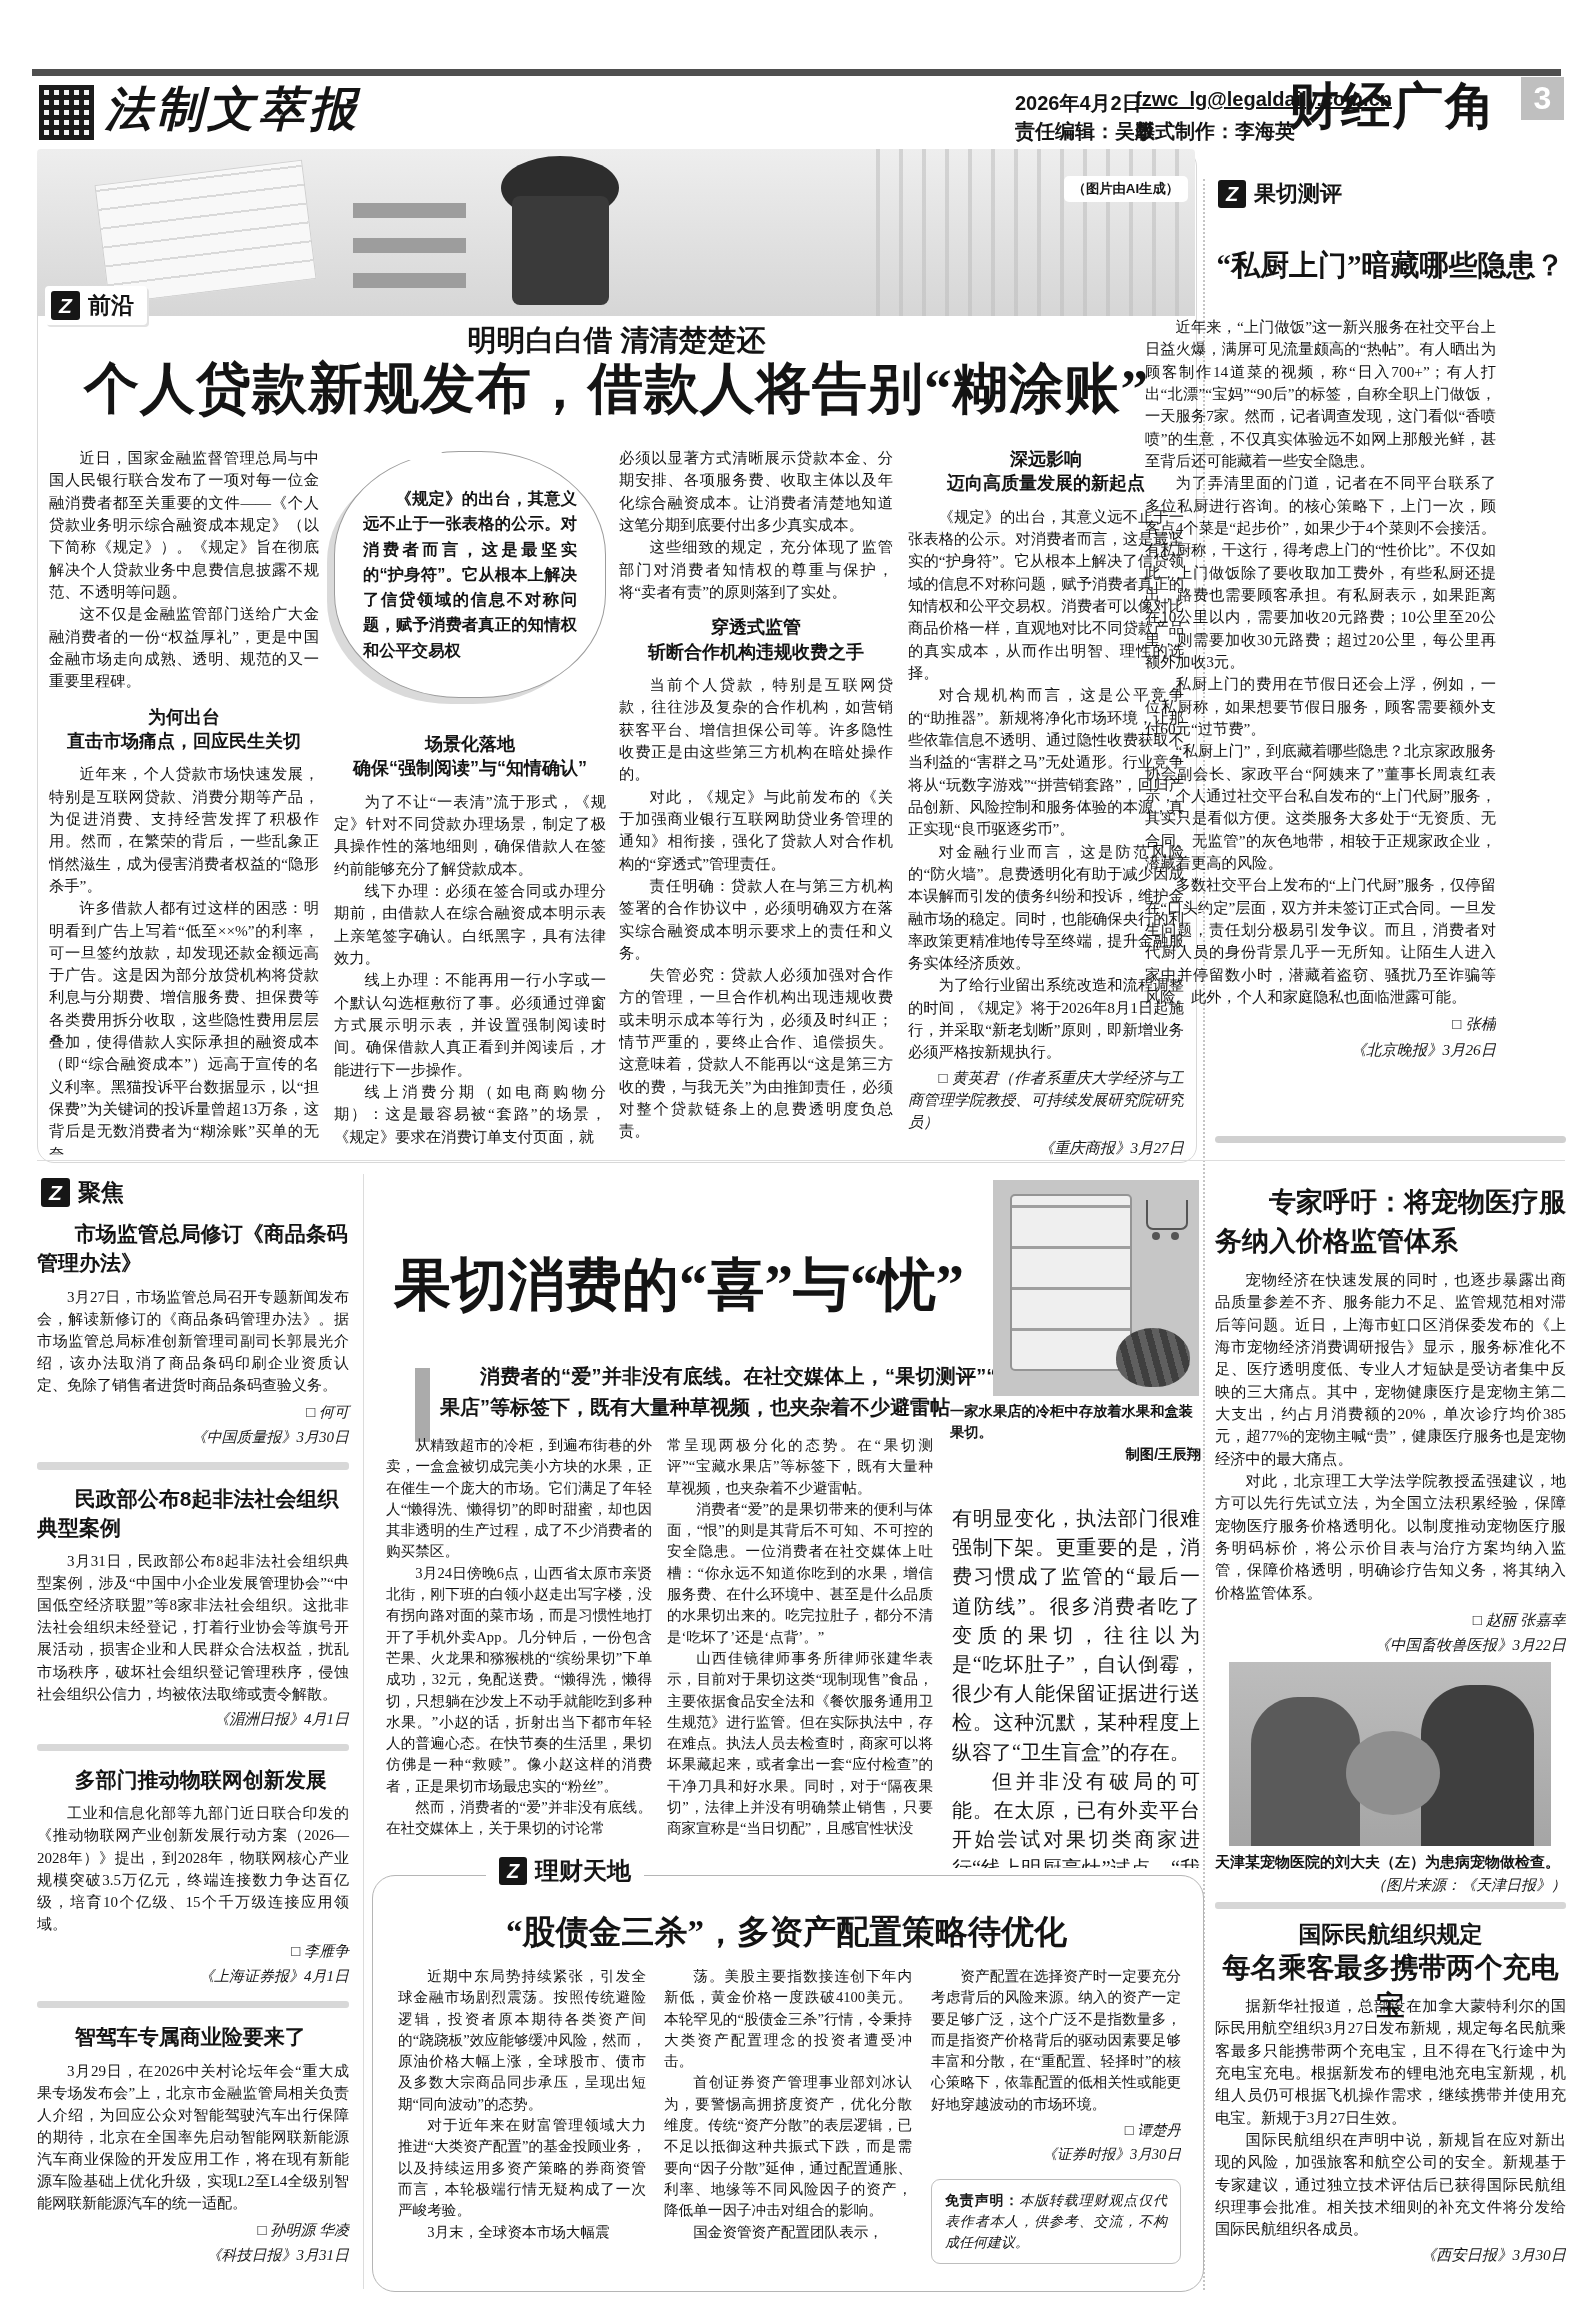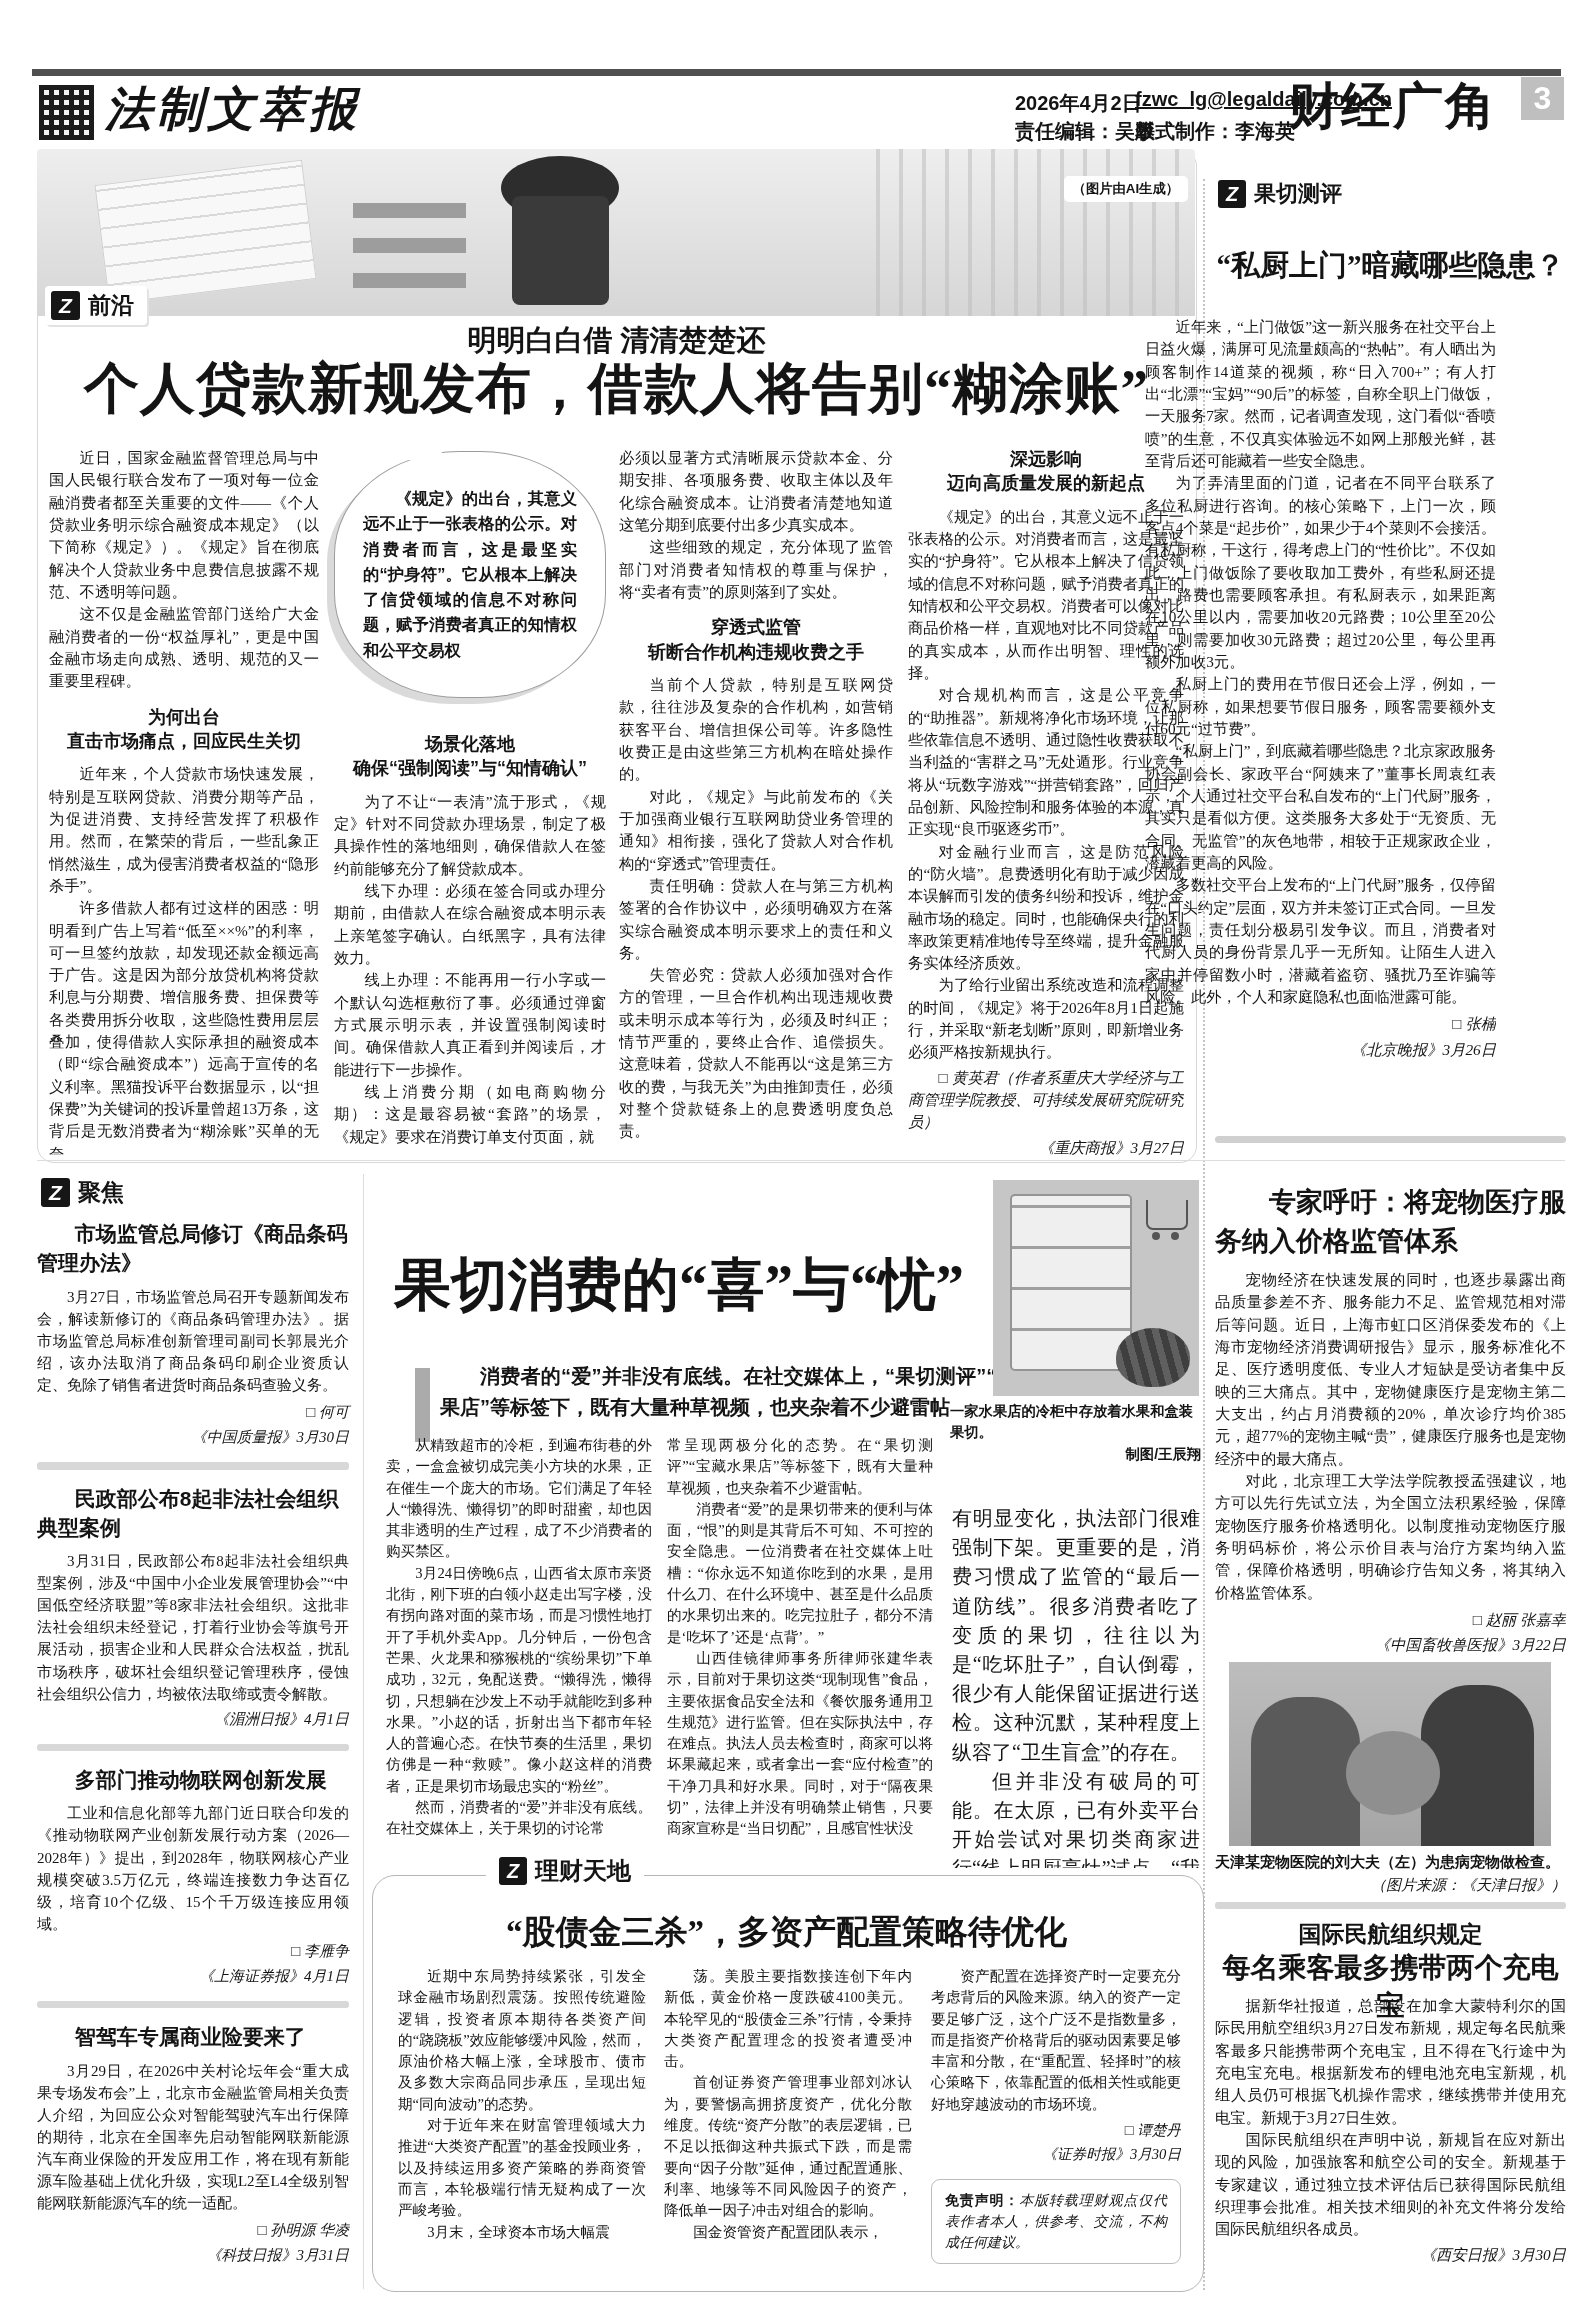--- a/index.html
+++ b/index.html
@@ -271,21 +271,21 @@
     <div class="cap2">制图/王辰翔</div>
   </div>
 
   <div class="fcol" style="left:386px;top:1435px;width:266px;height:433px;font-size:14.6px;">
     <p>从精致超市的冷柜，到遍布街巷的外卖，一盒盒被切成完美小方块的水果，正在催生一个庞大的市场。它们满足了年轻人“懒得洗、懒得切”的即时甜蜜，却也因其非透明的生产过程，成了不少消费者的购买禁区。</p>
     <p>3月24日傍晚6点，山西省太原市亲贤北街，刚下班的白领小赵走出写字楼，没有拐向路对面的菜市场，而是习惯性地打开了手机外卖App。几分钟后，一份包含芒果、火龙果和猕猴桃的“缤纷果切”下单成功，32元，免配送费。“懒得洗，懒得切，只想躺在沙发上不动手就能吃到多种水果。”小赵的话，折射出当下都市年轻人的普遍心态。在快节奏的生活里，果切仿佛是一种“救赎”。像小赵这样的消费者，正是果切市场最忠实的“粉丝”。</p>
     <p>然而，消费者的“爱”并非没有底线。在社交媒体上，关于果切的讨论常</p>
   </div>
   <div class="fcol" style="left:667px;top:1435px;width:266px;height:433px;font-size:14.6px;">
     <p class="cont">常呈现两极分化的态势。在“果切测评”“宝藏水果店”等标签下，既有大量种草视频，也夹杂着不少避雷帖。</p>
-    <p>消费者“爱”的是果切带来的便利与体面，“恨”的则是其背后不可知、不可控的安全隐患。一位消费者在社交媒体上吐槽：“你永远不知道你吃到的水果，是用什么刀、在什么环境中、甚至是什么品质的水果切出来的。吃完拉肚子，都分不清是‘吃坏了’还是‘点背’。”</p>
+    <p>消费者“爱”的是果切带来的便利与体面，“恨”的则是其背后不可知、不可控的安全隐患。一位消费者在社交媒体上吐槽：“你永远不知道你吃到的水果，增信服务费、在什么环境中、甚至是什么品质的水果切出来的。吃完拉肚子，都分不清是‘吃坏了’还是‘点背’。”</p>
     <p>山西佳镜律师事务所律师张建华表示，目前对于果切这类“现制现售”食品，主要依据食品安全法和《餐饮服务通用卫生规范》进行监管。但在实际执法中，存在难点。执法人员去检查时，商家可以将坏果藏起来，或者拿出一套“应付检查”的干净刀具和好水果。同时，对于“隔夜果切”，法律上并没有明确禁止销售，只要商家宣称是“当日切配”，且感官性状没</p>
   </div>
   <div class="fcol" style="left:952px;top:1504px;width:248px;height:364px;font-size:20px;">
     <p class="cont">有明显变化，执法部门很难强制下架。更重要的是，消费习惯成了监管的“最后一道防线”。很多消费者吃了变质的果切，往往以为是“吃坏肚子”，自认倒霉，很少有人能保留证据进行送检。这种沉默，某种程度上纵容了“卫生盲盒”的存在。</p>
     <p>但并非没有破局的可能。在太原，已有外卖平台开始尝试对果切类商家进行“线上明厨亮灶”试点。“我觉得这种模式应该推广。”消费者胡女士说，“如果我能看到水果是怎么切的、环境干不干净，那我可能还会再尝试果切。不然的话，我宁愿多花点钱买整个水果，哪怕自己切麻烦一点。”</p>
     <div class="author-r">□ 郭卫艳 游甜</div>
     <div class="src-r">《山西晚报》3月27日</div>
   </div>
 
   <div class="abs pet-title">专家呼吁：将宠物医疗服务纳入价格监管体系</div>

